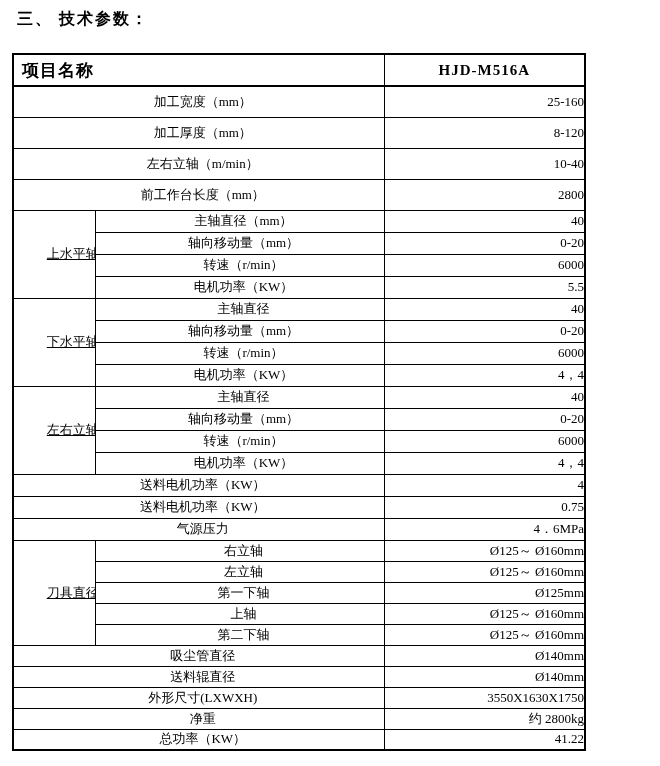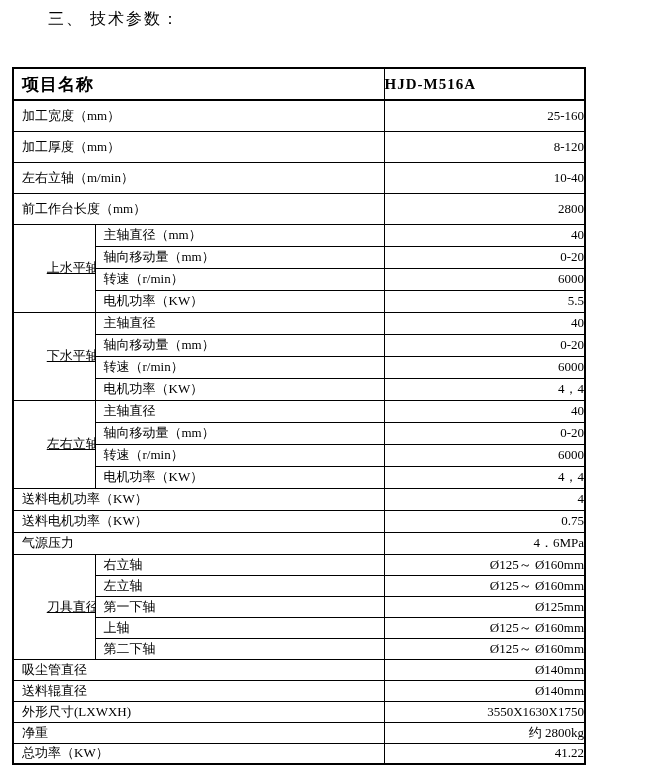--- a/index.html
+++ b/index.html
@@ -2,39 +2,39 @@
 <html><head>
 <meta charset="utf-8">
 <style>
   html,body{margin:0;padding:0;}
   body{
     width:660px;height:766px;background:#ffffff;color:#000;
     font-family:"Liberation Serif","DejaVu Serif",serif;
     overflow:hidden;
   }
   .title{
-    font-size:16px;font-weight:normal;margin:9px 0 0 48px;
+    font-size:16px;font-weight:bold;margin:9px 0 0 17px;
     letter-spacing:2px;
   }
   table.spec{
     border-collapse:collapse;table-layout:fixed;
-    margin:37px 0 0 12px;width:572px;
+    margin:23px 0 0 12px;width:572px;
     border:2px solid #000;
   }
   col.c-group{width:82px;}
   col.c-label{width:289px;}
   col.c-value{width:201px;}
   td{
     border:1px solid #000;font-size:13px;padding:0;
     overflow:hidden;white-space:nowrap;
   }
   tr.head td{border-bottom:2px solid #000;font-weight:bold;}
   td.h-name{font-size:17px;padding-left:8px;letter-spacing:1px;}
-  td.h-model{font-size:15px;letter-spacing:1px;}
-  td.label{text-align:left;padding-left:8px;}
+  td.h-model{font-size:15px;text-align:center;letter-spacing:1px;}
+  td.label{text-align:center;padding-left:8px;}
   td.val{text-align:right;}
   td.gcell{text-align:center;vertical-align:middle;}
   .vert{
     width:15px;margin:0 auto;word-break:break-all;
     line-height:1.35;font-size:13px;text-align:center;text-decoration:underline;
   }
   tr.h32{height:32px;}
   tr.h31{height:31px;}
   tr.h22{height:22px;}
   tr.h21{height:21px;}

